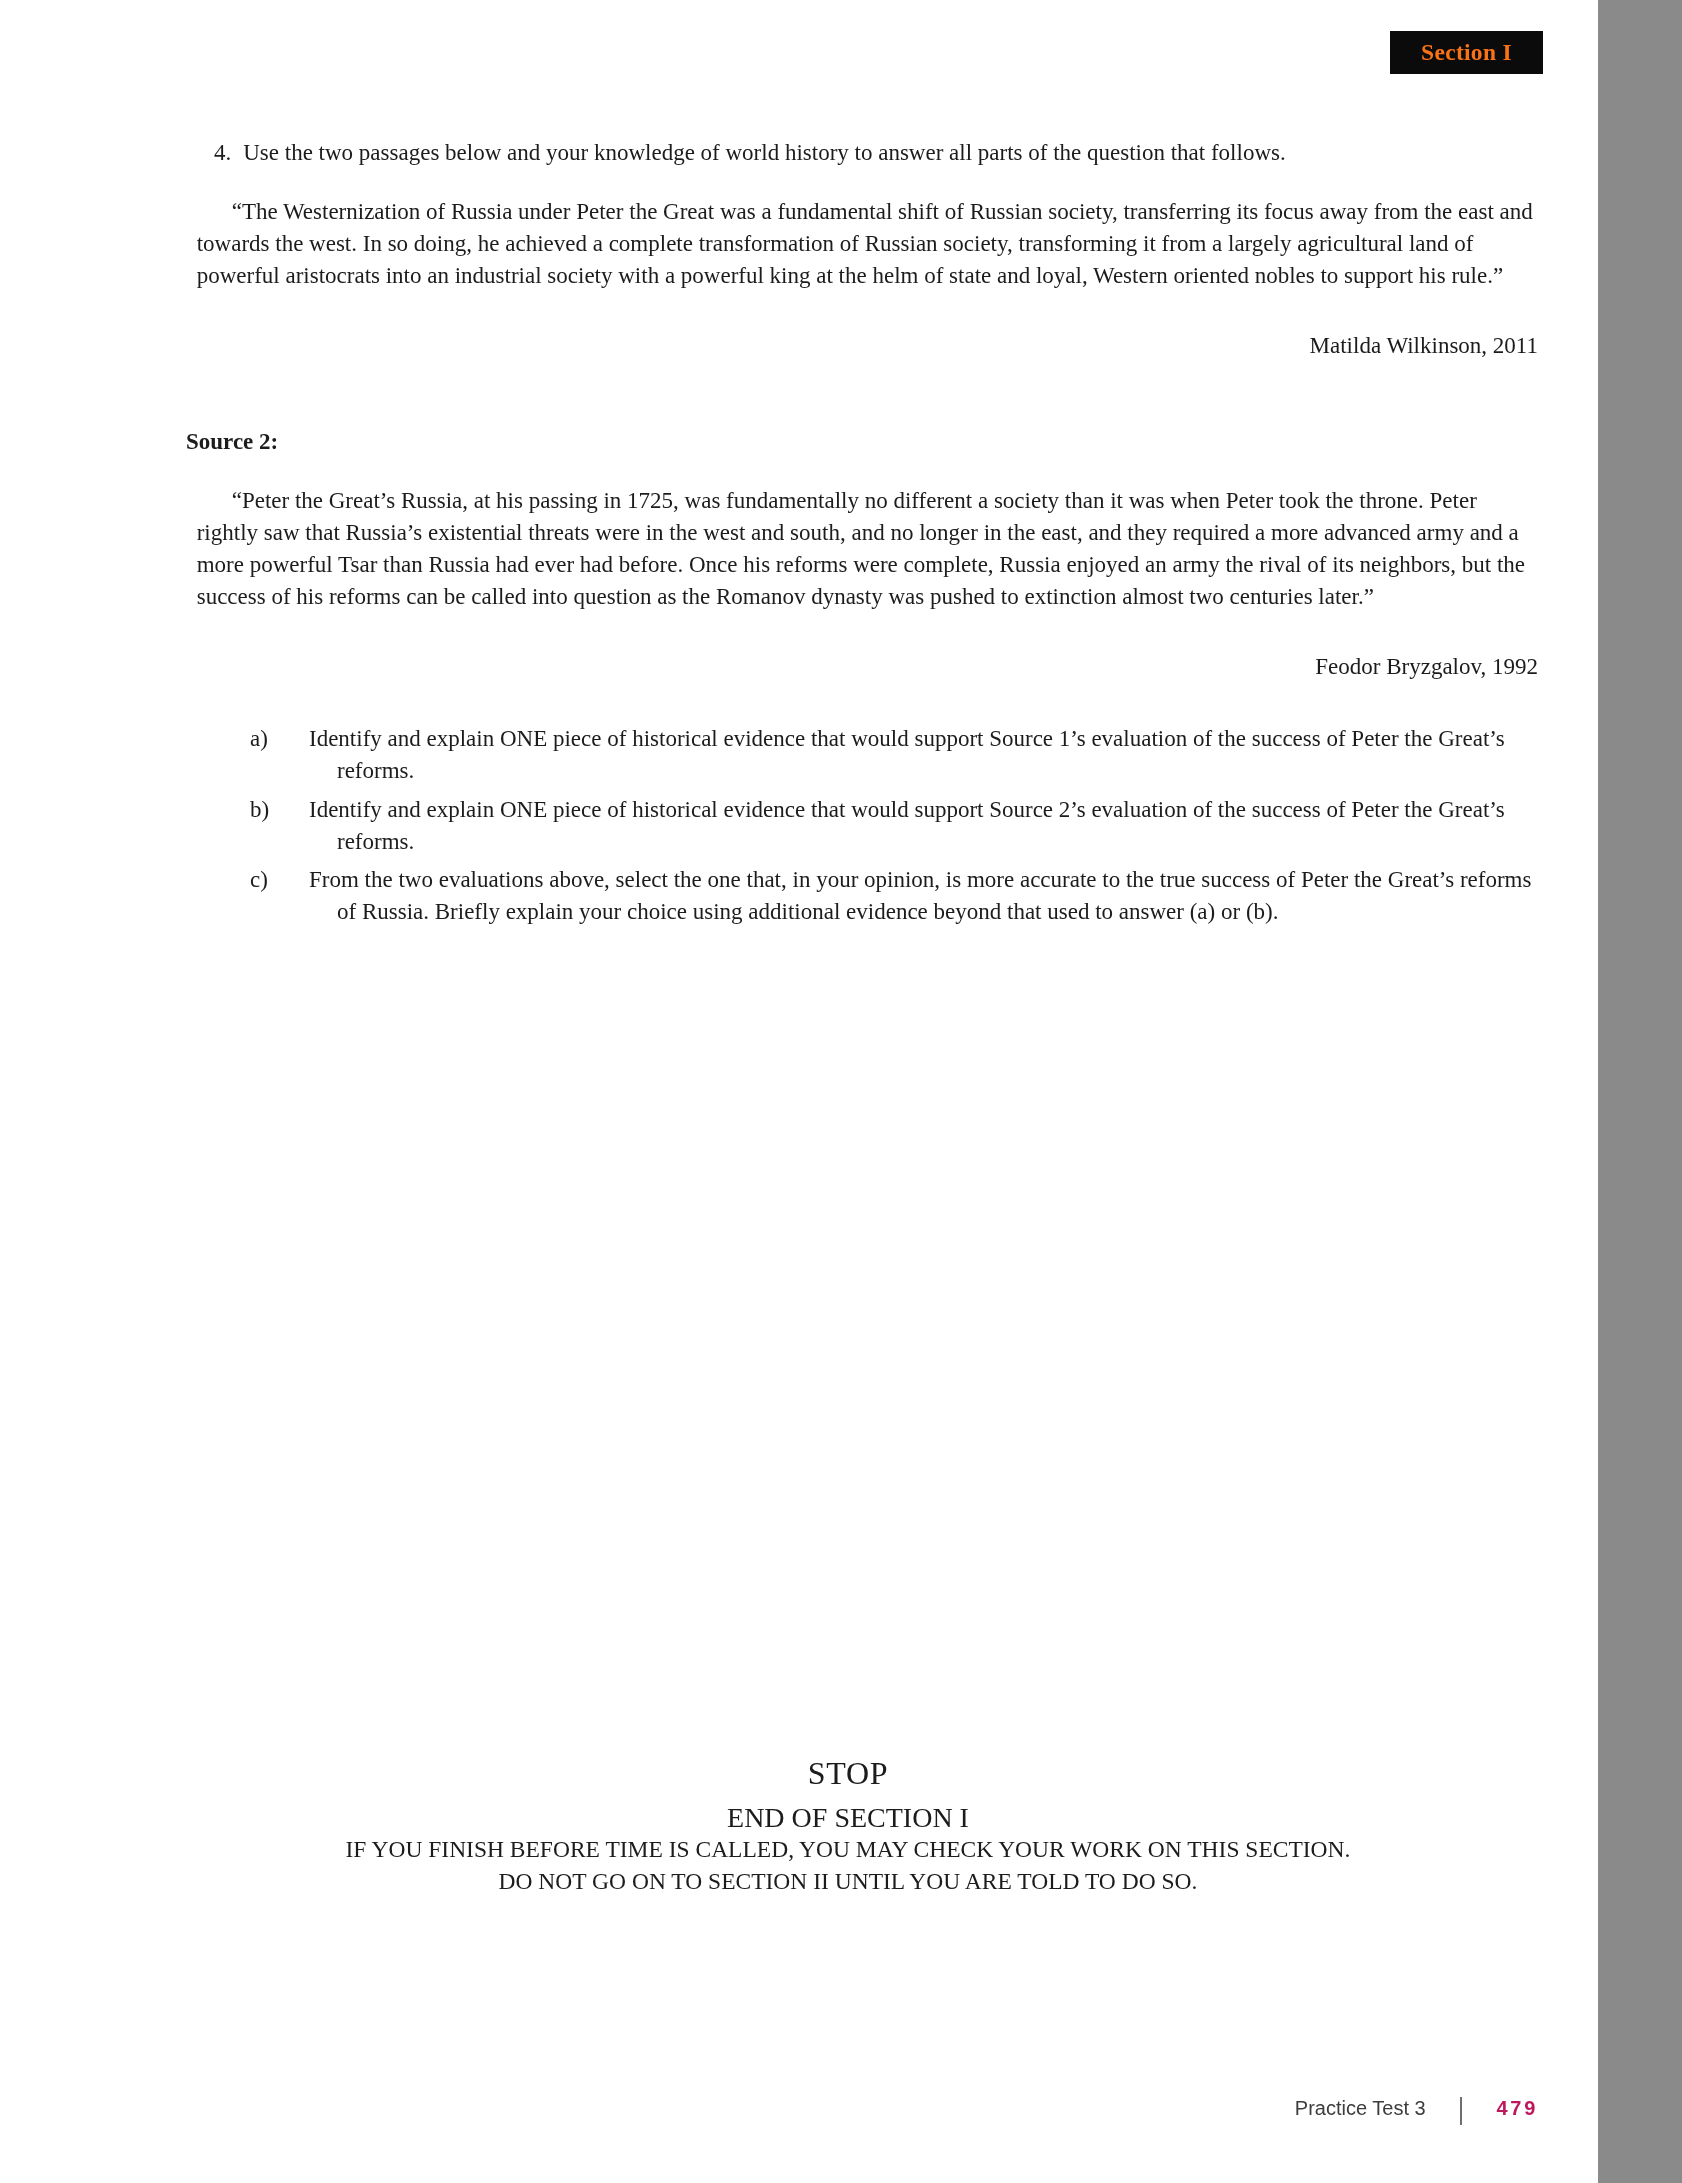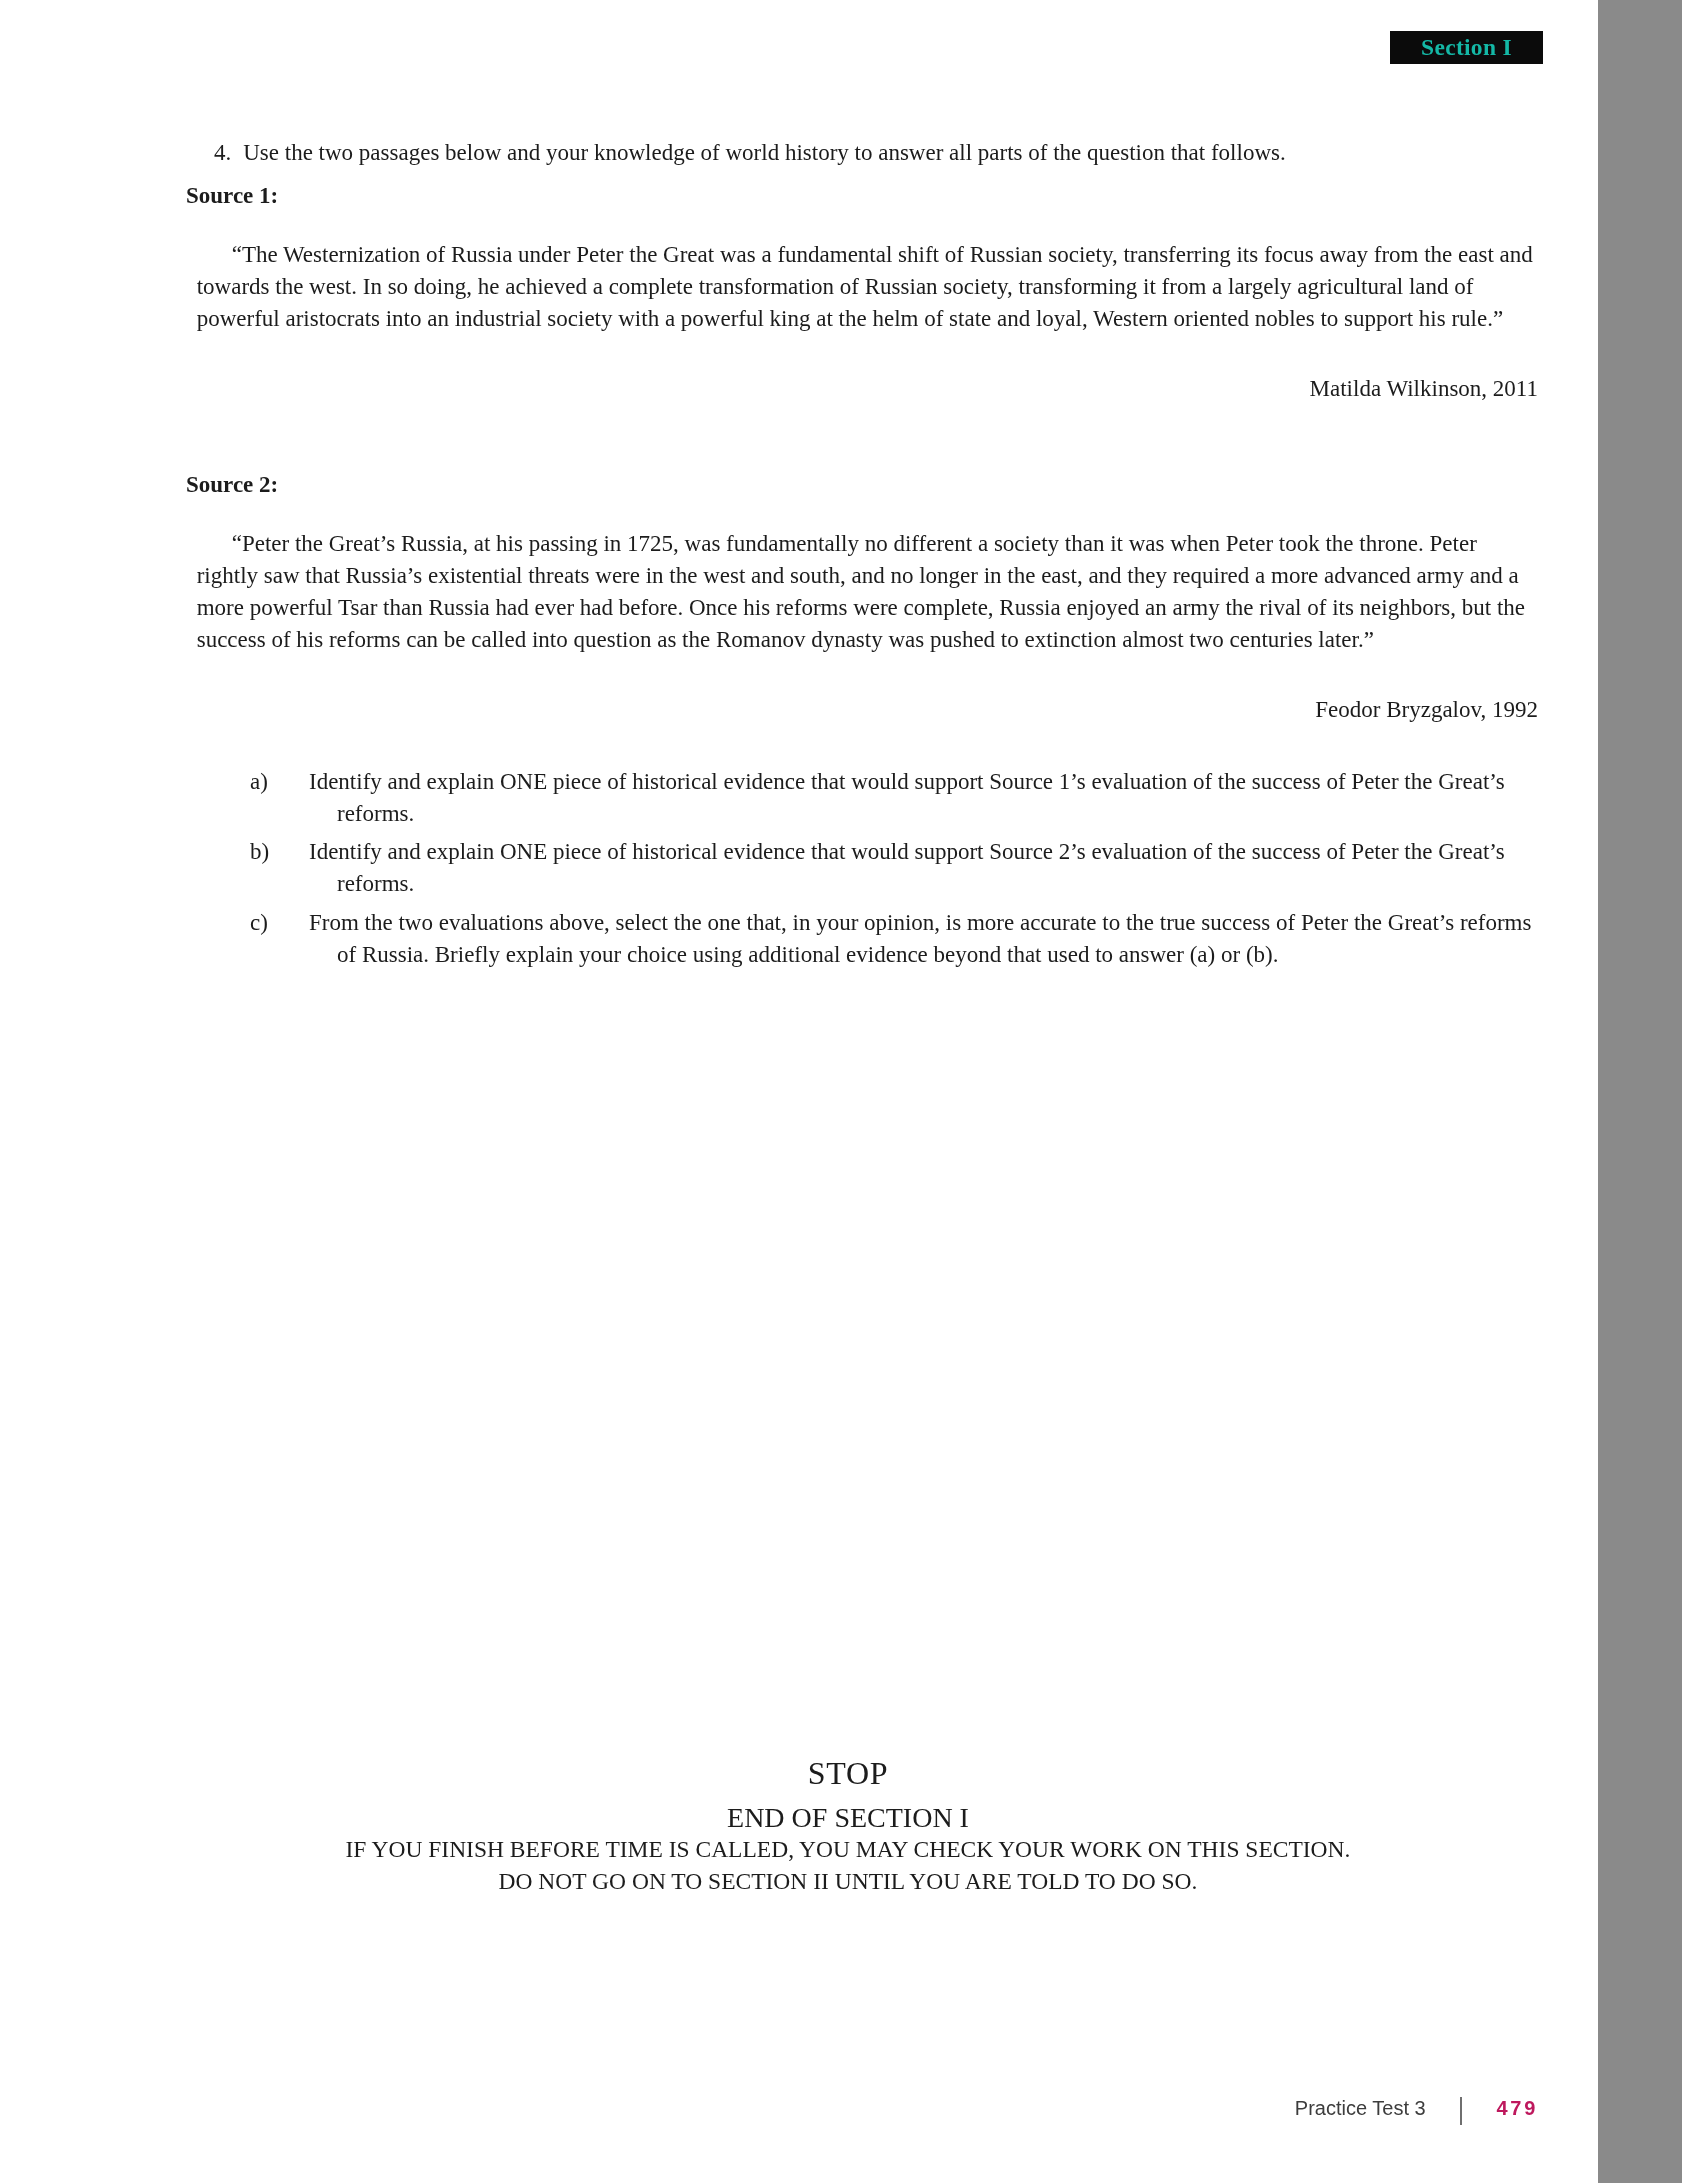--- a/index.html
+++ b/index.html
@@ -24,23 +24,23 @@
     width: 84px;
     height: 100%;
     background: #8a8a8a;
   }
   
   .section-badge {
     position: absolute;
     top: 31px;
     right: 139px;
     width: 153px;
-    height: 33px;
+    height: 43px;
     background: #0b0b0b;
-    color: #14b8a6;
+    color: #f97316;
     display: flex;
     align-items: center;
     justify-content: center;
     font-weight: bold;
     font-size: 23.5px;
     letter-spacing: 0.3px;
   }
   .content {
     position: absolute;
     top: 137px;
@@ -142,21 +142,20 @@
   <div class="section-badge">
     <span>Section I</span>
   </div>
 
   <div class="content">
 
     <div class="question-line">
       <span class="q-num">4.</span><span class="q-text">Use the two passages below and your knowledge of world history to answer all parts of the question that follows.</span>
     </div>
 
-    <p class="source-label">Source 1:</p>
     <p class="quote">“The Westernization of Russia under Peter the Great was a fundamental shift of Russian society, transferring its focus away from the east and towards the west. In so doing, he achieved a complete transformation of Russian society, transforming it from a largely agricultural land of powerful aristocrats into an industrial society with a powerful king at the helm of state and loyal, Western oriented nobles to support his rule.”</p>
     <p class="attribution">Matilda Wilkinson, 2011</p>
 
     <p class="source-label s2">Source 2:</p>
     <p class="quote">“Peter the Great’s Russia, at his passing in 1725, was fundamentally no different a society than it was when Peter took the throne. Peter rightly saw that Russia’s existential threats were in the west and south, and no longer in the east, and they required a more advanced army and a more powerful Tsar than Russia had ever had before. Once his reforms were complete, Russia enjoyed an army the rival of its neighbors, but the success of his reforms can be called into question as the Romanov dynasty was pushed to extinction almost two centuries later.”</p>
     <p class="attribution">Feodor Bryzgalov, 1992</p>
 
     <div class="parts">
       <div class="part">
         <span class="part-label">a)</span>

